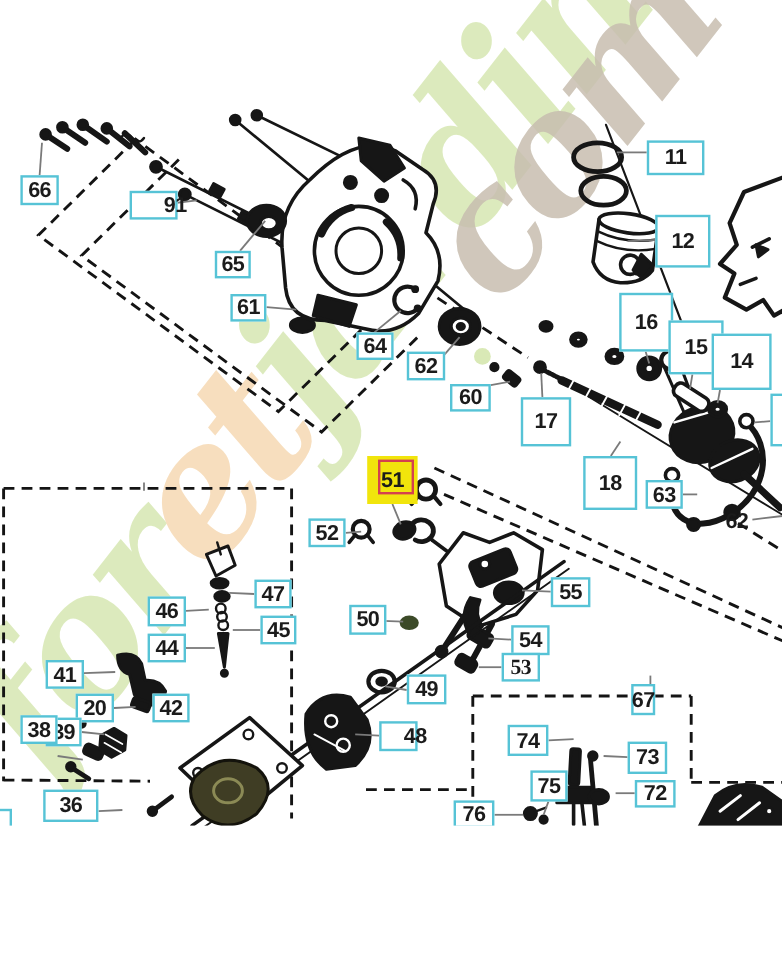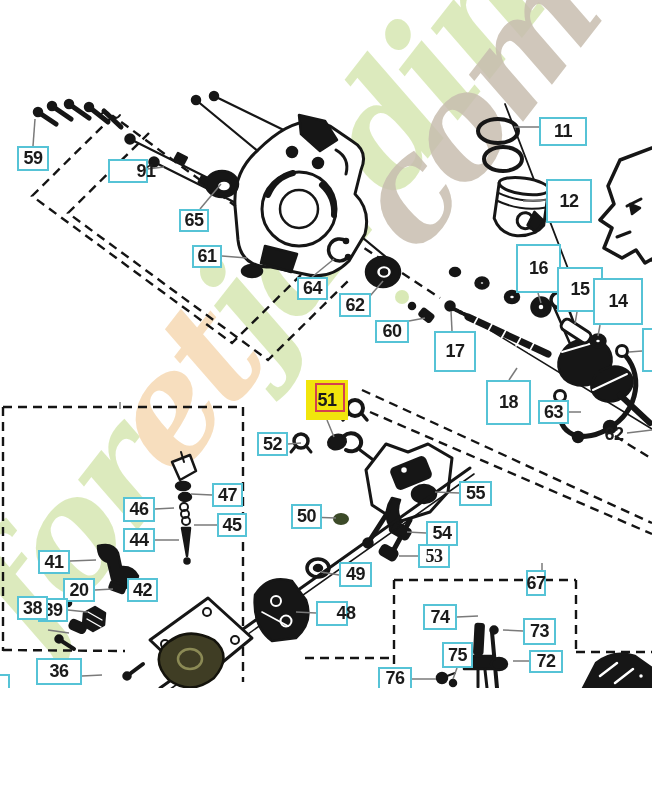--- a/index.html
+++ b/index.html
@@ -311,21 +311,21 @@
         <line x1="457" y1="617" x2="478" y2="616" stroke="#7a7a7a"></line>
         <line x1="523" y1="631" x2="503" y2="630" stroke="#7a7a7a"></line>
         <line x1="457" y1="668" x2="453" y2="679" stroke="#7a7a7a"></line>
         <line x1="529" y1="661" x2="513" y2="661" stroke="#7a7a7a"></line>
         <line x1="412" y1="679" x2="436" y2="679" stroke="#7a7a7a"></line>
         <line x1="642" y1="351" x2="629" y2="352" stroke="#7a7a7a"></line>
       </g>
   </svg>
 
   <div id="labels">
-      <div class="plabel " style="left: 17px; top: 146px; width: 32px; height: 25px;">59</div>
+      <div class="plabel " style="left: 17px; top: 146px; width: 32px; height: 25px;">66</div>
       <div class="plabel " style="left: 108px; top: 159px; width: 31px; height: 24px; padding-left: 36px;">91</div>
       <div class="plabel " style="left: 179px; top: 209px; width: 30px; height: 23px;">65</div>
       <div class="plabel " style="left: 192px; top: 245px; width: 30px; height: 23px;">61</div>
       <div class="plabel " style="left: 297px; top: 277px; width: 31px; height: 23px;">64</div>
       <div class="plabel " style="left: 539px; top: 117px; width: 48px; height: 29px;">11</div>
       <div class="plabel " style="left: 546px; top: 179px; width: 46px; height: 44px;">12</div>
       <div class="plabel " style="left: 516px; top: 244px; width: 45px; height: 49px;">16</div>
       <div class="plabel " style="left: 557px; top: 267px; width: 46px; height: 45px;">15</div>
       <div class="plabel " style="left: 593px; top: 278px; width: 50px; height: 47px;">14</div>
       <div class="plabel " style="left: 434px; top: 331px; width: 42px; height: 41px;">17</div>

